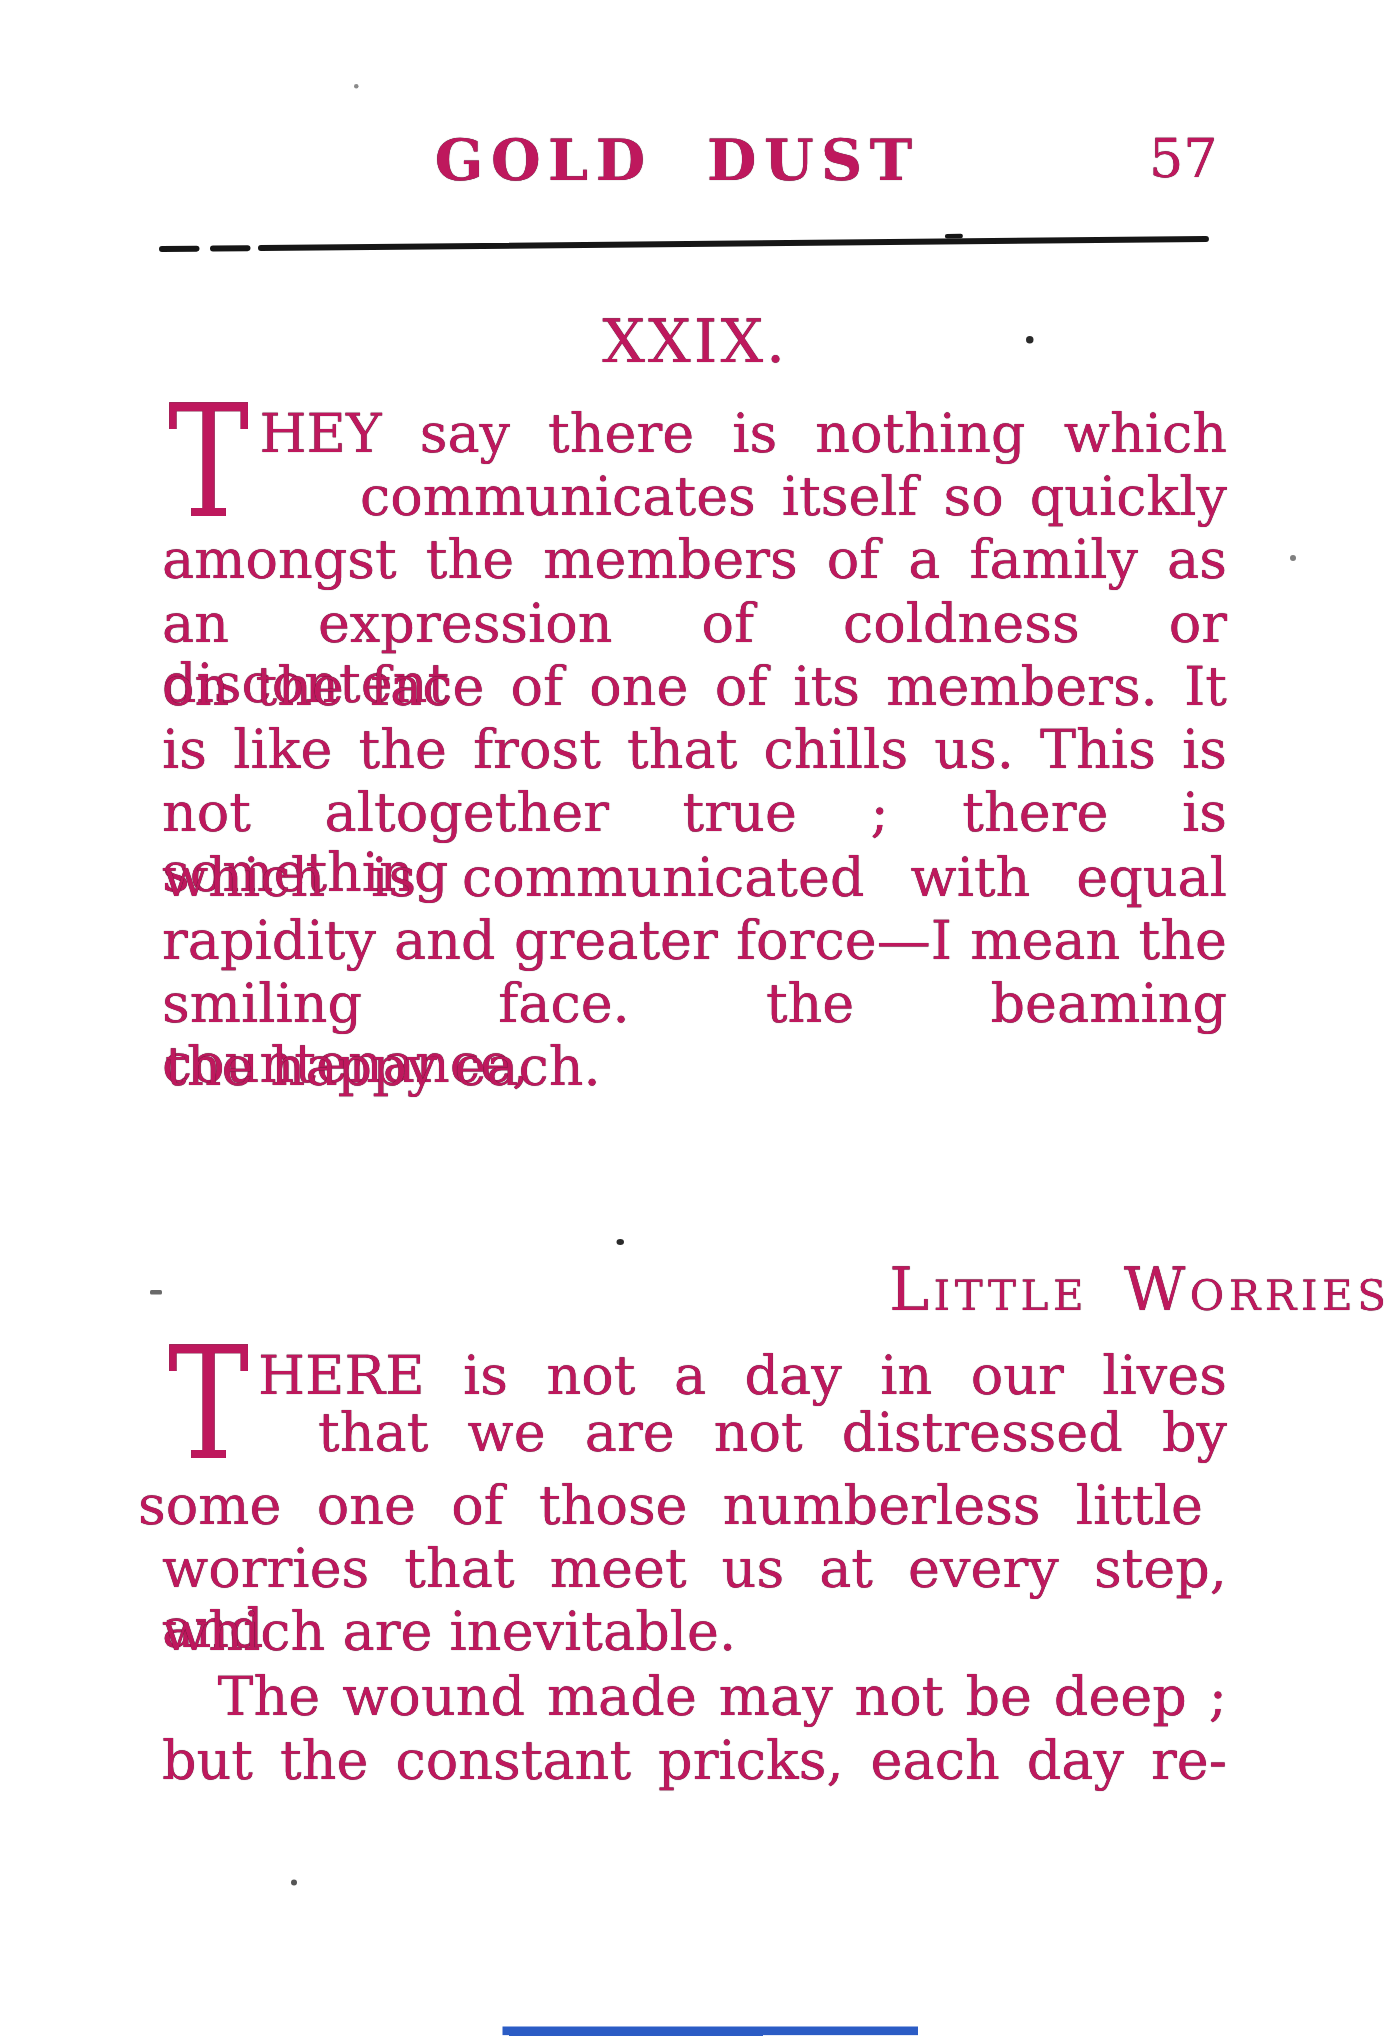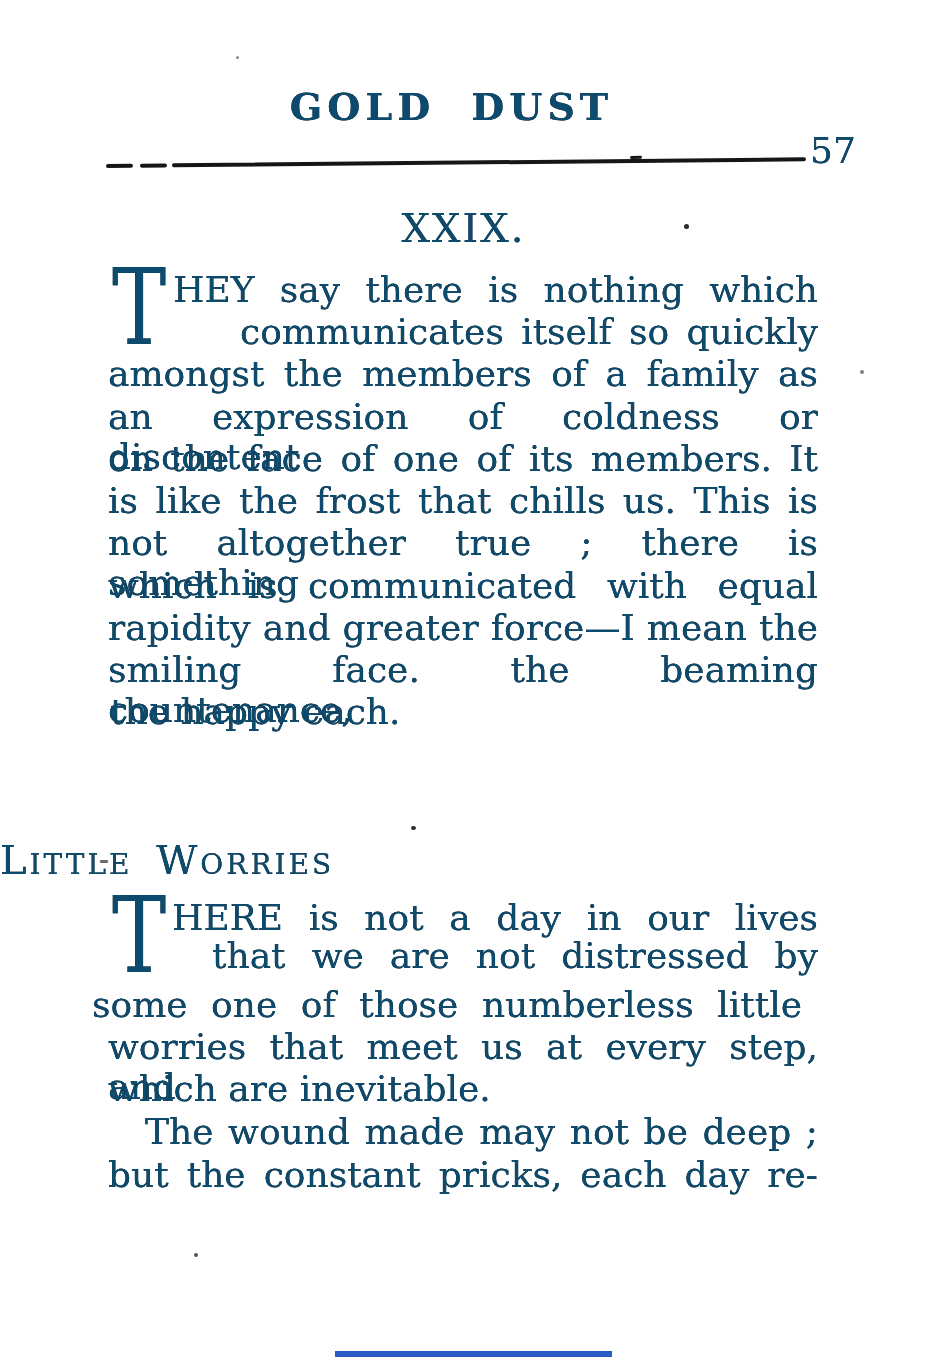--- a/index.html
+++ b/index.html
@@ -1,58 +1,57 @@
 <!DOCTYPE html>
 <html><head>
 <meta charset="utf-8">
 <style>
   html, body { margin: 0; padding: 0; background: #ffffff; }
   .page {
     position: relative;
     width: 927px;
     height: 1357px;
     background: #ffffff;
-    color: #0c4a6e;
+    color: #be185d;
     font-family: "DejaVu Serif", "Liberation Serif", serif;
     overflow: hidden;
   }
   .ink { text-shadow: 0 0 0.5px #1a1a1a; }
 
   
   .book-title {
     position: absolute; left: 0; top: 84px; width: 100%;
     text-align: center; margin-left: -12px;
     font-size: 38px; font-weight: bold;
     letter-spacing: 5px; word-spacing: 18px;
   }
   .page-num {
-    position: absolute; left: 810px; top: 86px;
+    position: absolute; left: 766px; top: 86px;
     font-size: 36px;
-    margin-top: 44px;
   }
 
   
   .rule {
     position: absolute; left: 106px; top: 163px; width: 700px; height: 6px;
     transform: rotate(-0.55deg); transform-origin: left center;
   }
   .rule .seg { position: absolute; top: 1px; height: 4px; background: #161616; border-radius: 2px; }
   .rule .d1 { left: 0; width: 27px; }
   .rule .d2 { left: 34px; width: 27px; }
   .rule .main { left: 66px; width: 634px; }
   .rule .nub { position: absolute; top: -2px; left: 524px; width: 12px; height: 3px; background: #161616; border-radius: 2px; }
 
   
   .sec-head {
     position: absolute; left: 0; width: 100%;
     text-align: center; font-size: 40px; letter-spacing: 2px;
   }
   .sec-sub {
     position: absolute; left: 0; width: 100%;
-    text-align: left; font-size: 40px;
+    text-align: right; font-size: 40px;
     font-variant: small-caps; letter-spacing: 3px; word-spacing: 8px;
   }
 
   
   .line {
     position: absolute; font-size: 36px; line-height: 1.1;
     white-space: nowrap;
   }
   .jline {
     position: absolute; font-size: 36px; line-height: 1.1;

